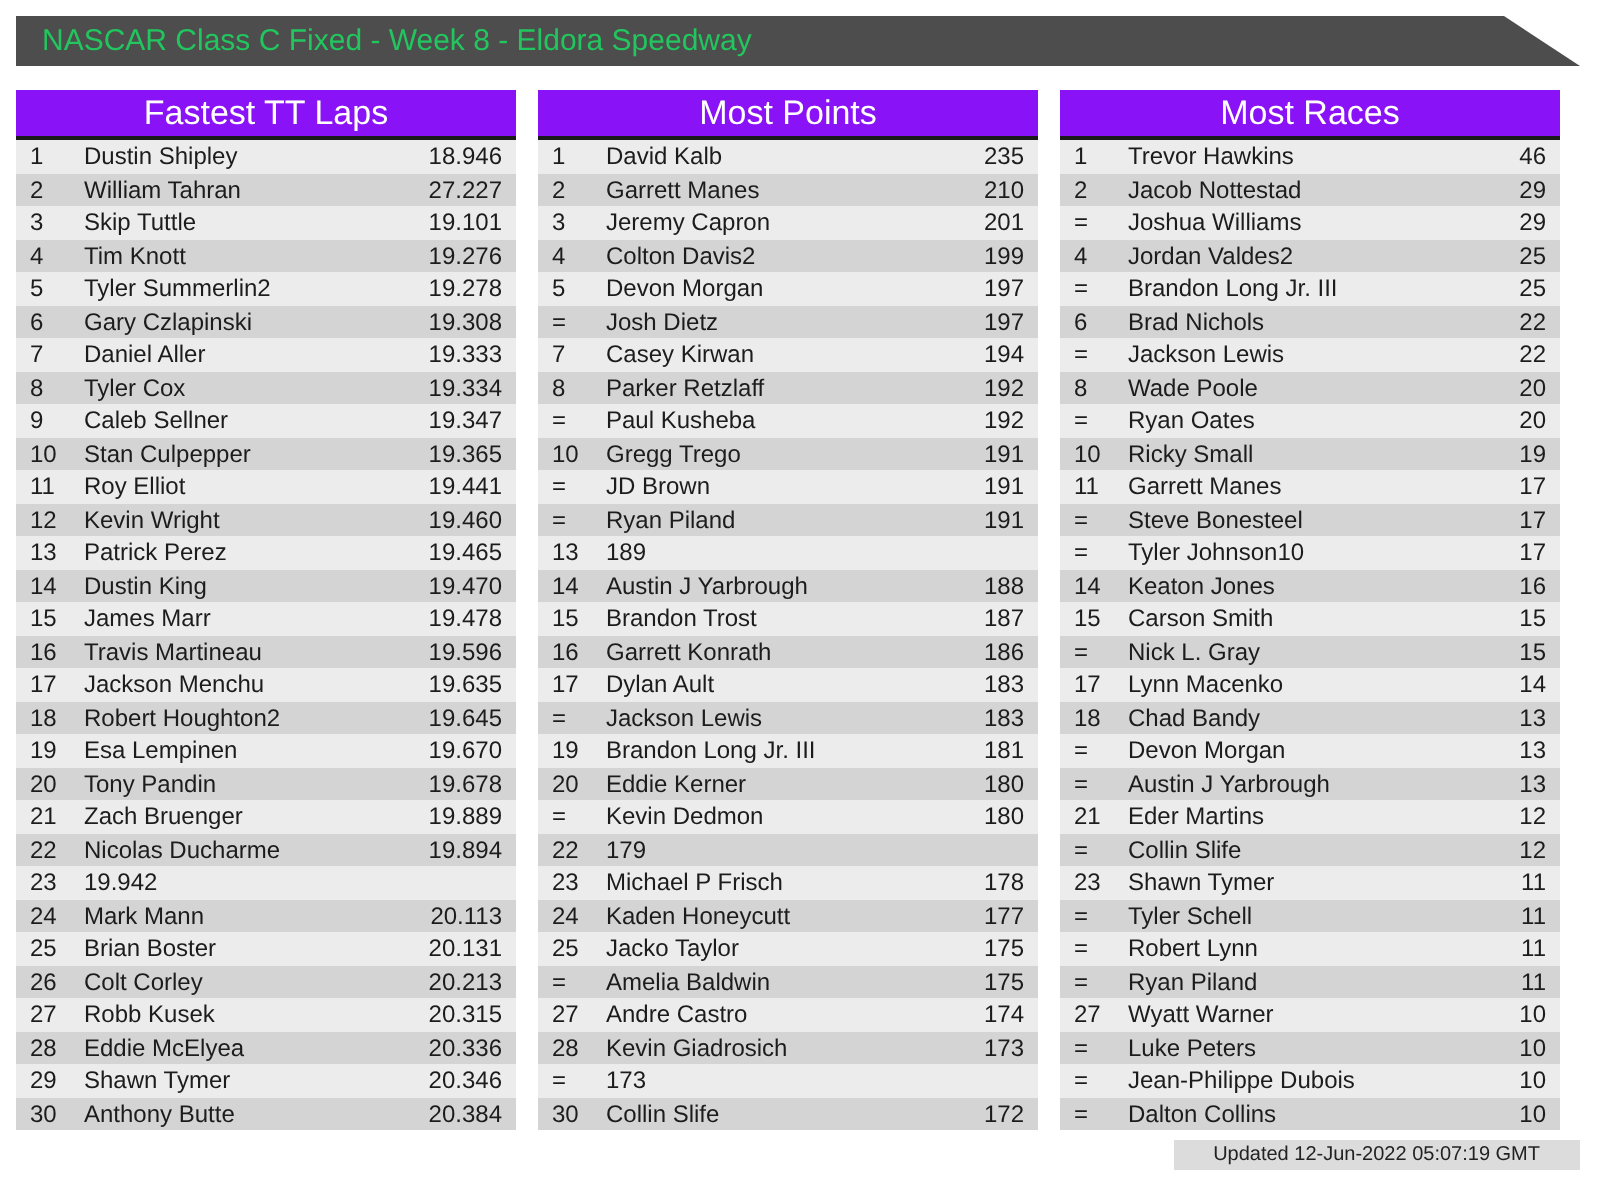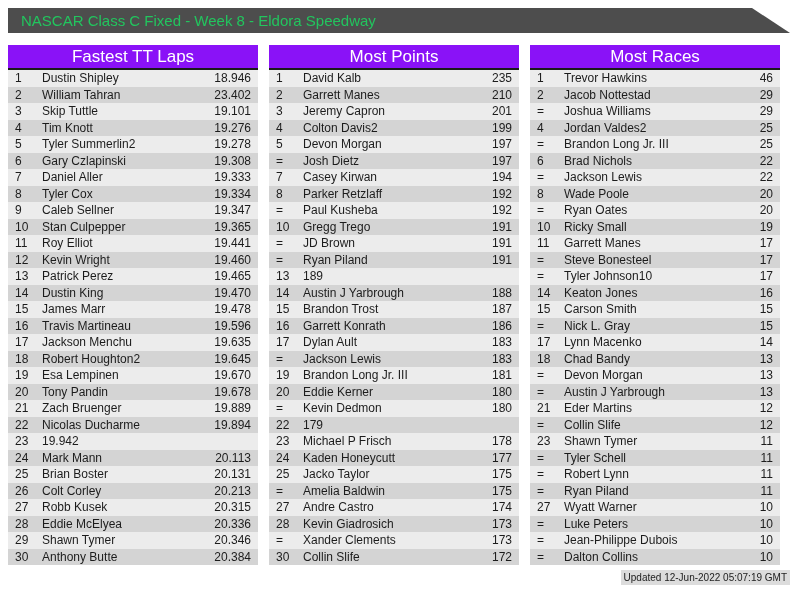--- a/index.html
+++ b/index.html
@@ -37,21 +37,21 @@
     font-size:12px;color:#1c1c1c;
   }
   .row:nth-child(odd){background:var(--row-light);}
   .row:nth-child(even){background:var(--row-dark);}
   .rank{flex:none;width:34px;padding-left:7px;}
   .name{flex:1;white-space:nowrap;overflow:hidden;}
   .value{flex:none;padding-right:7px;text-align:right;}
   .footer{
     position:absolute;right:10px;top:570px;
     background:var(--footer-bg);color:#222;
-    font-size:10px;padding:2px 3px;white-space:nowrap;
+    font-size:10px;padding:2px 20px;white-space:nowrap;
   }
 </style>
 </head>
 <body>
 
 <div class="titlebar">
   <span>NASCAR Class C Fixed - Week 8 - Eldora Speedway</span>
 </div>
 
 <div class="boards">
@@ -59,21 +59,21 @@
     <header class="board-title">Fastest TT Laps</header>
     <div class="rows">
         <div class="row">
           <span class="rank">1</span>
           <span class="name">Dustin Shipley</span>
           <span class="value">18.946</span>
         </div>
         <div class="row">
           <span class="rank">2</span>
           <span class="name">William Tahran</span>
-          <span class="value">23.402</span>
+          <span class="value">27.227</span>
         </div>
         <div class="row">
           <span class="rank">3</span>
           <span class="name">Skip Tuttle</span>
           <span class="value">19.101</span>
         </div>
         <div class="row">
           <span class="rank">4</span>
           <span class="name">Tim Knott</span>
           <span class="value">19.276</span>
@@ -345,21 +345,20 @@
           <span class="name">Andre Castro</span>
           <span class="value">174</span>
         </div>
         <div class="row">
           <span class="rank">28</span>
           <span class="name">Kevin Giadrosich</span>
           <span class="value">173</span>
         </div>
         <div class="row">
           <span class="rank">=</span>
-          <span class="name">Xander Clements</span>
           <span class="value">173</span>
         </div>
         <div class="row">
           <span class="rank">30</span>
           <span class="name">Collin Slife</span>
           <span class="value">172</span>
         </div>
       </div>
   </section>
   <section class="board">

